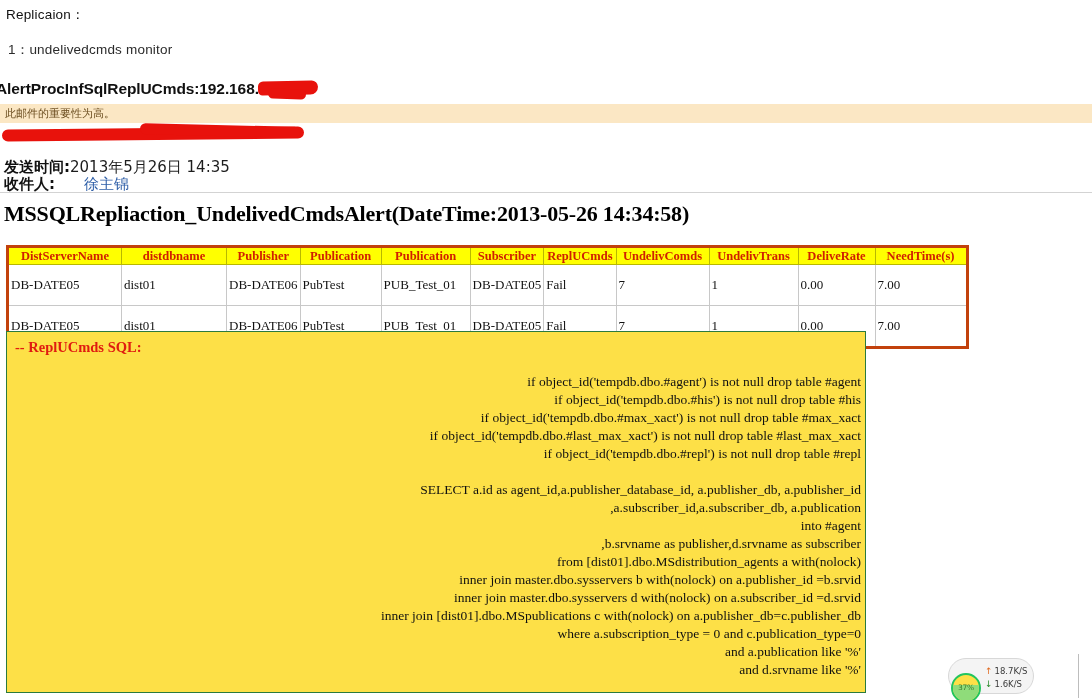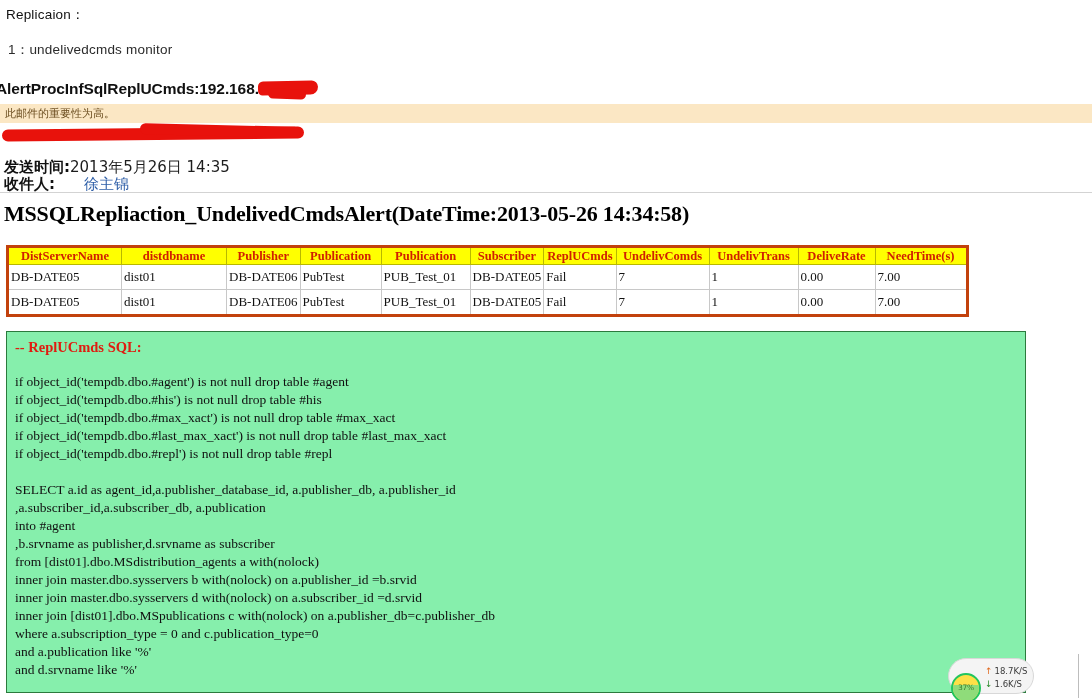--- a/index.html
+++ b/index.html
@@ -159,21 +159,21 @@
     font-size: 12.5px;
     text-align: center;
     padding: 1px 3px;
     border: 1px solid #b8b800;
     white-space: nowrap;
     line-height: 14px;
   }
   #alert-table td {
     color: #111111;
     font-size: 13px;
-    padding: 4px 2px;
+    padding: 12px 2px;
     border: 1px solid #c8c8c8;
     white-space: nowrap;
     line-height: 16px;
     height: 16px;
   }
   #alert-table td.c-dist { width: 108px; }
   #alert-table td.c-db   { width: 100px; }
   #alert-table td.c-pub  { width: 68px; }
   #alert-table td.c-pubdb{ width: 76px; }
   #alert-table td.c-pcn  { width: 84px; }
@@ -181,26 +181,27 @@
   #alert-table td.c-run  { width: 60px; }
   #alert-table td.c-uc   { width: 88px; }
   #alert-table td.c-ut   { width: 84px; }
   #alert-table td.c-dr   { width: 72px; }
   #alert-table td.c-nt   { width: 86px; }
 
   
   #sql-box {
     position: absolute;
     left: 6px; top: 331px;
-    width: 1020px;
+    width: 860px;
     height: 362px;
     border: 1px solid #2b7a3d;
-    background: #86efac;
+    background: #fde047;
     box-sizing: border-box;
     overflow: hidden;
+    text-align: right;
   }
   #sql-heading {
     position: absolute;
     left: 8px; top: 7px;
     font-family: "Liberation Serif", "DejaVu Serif", serif;
     font-weight: bold;
     font-size: 14.5px;
     color: #e01b10;
     white-space: nowrap;
   }

